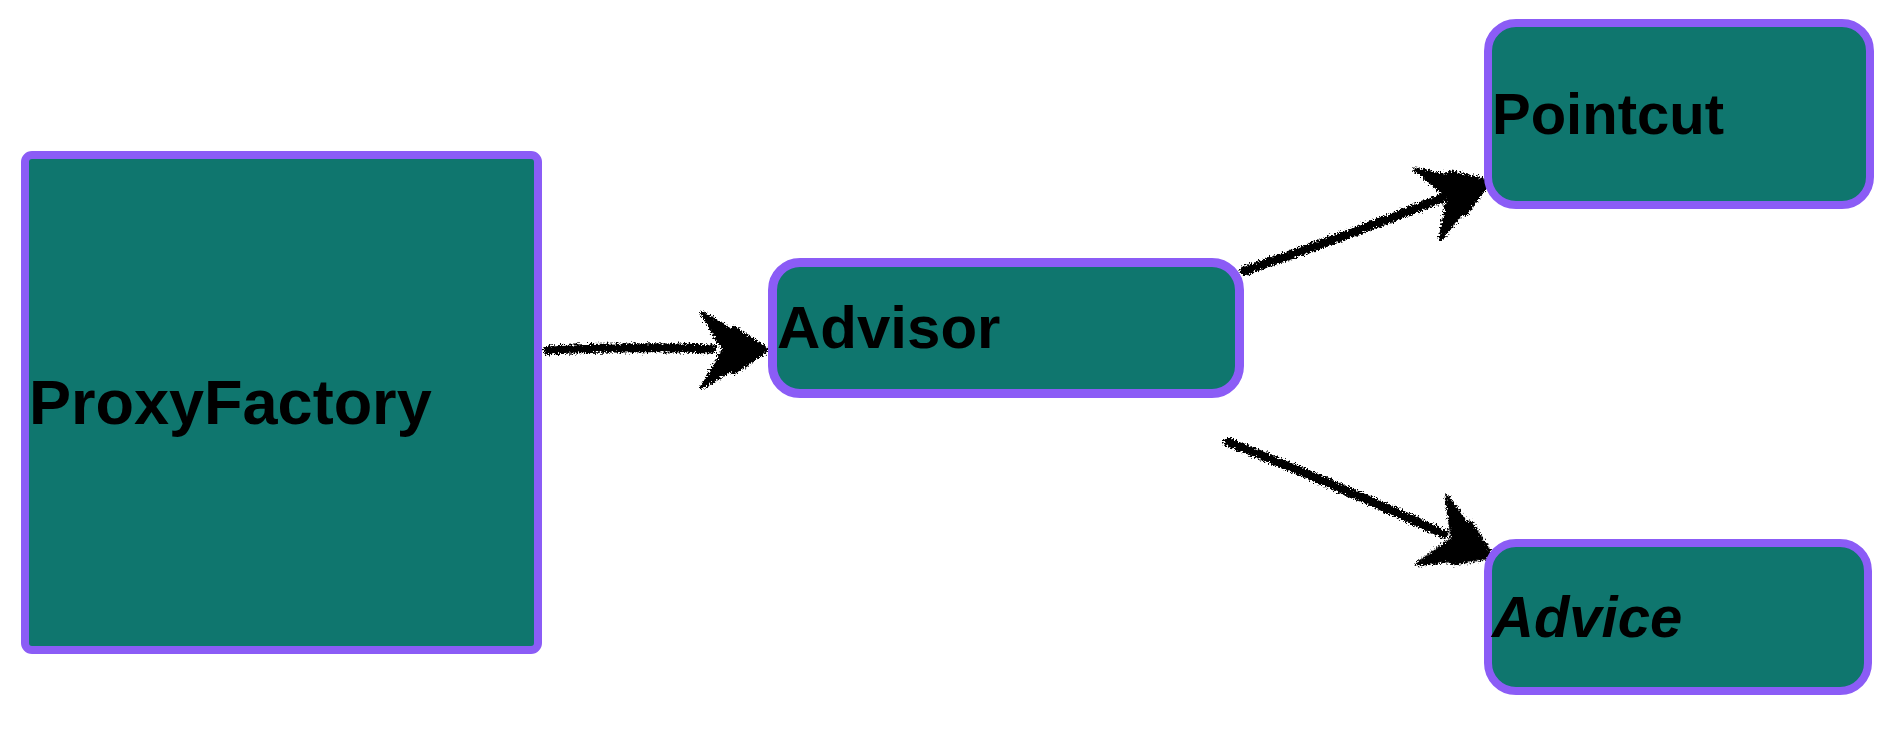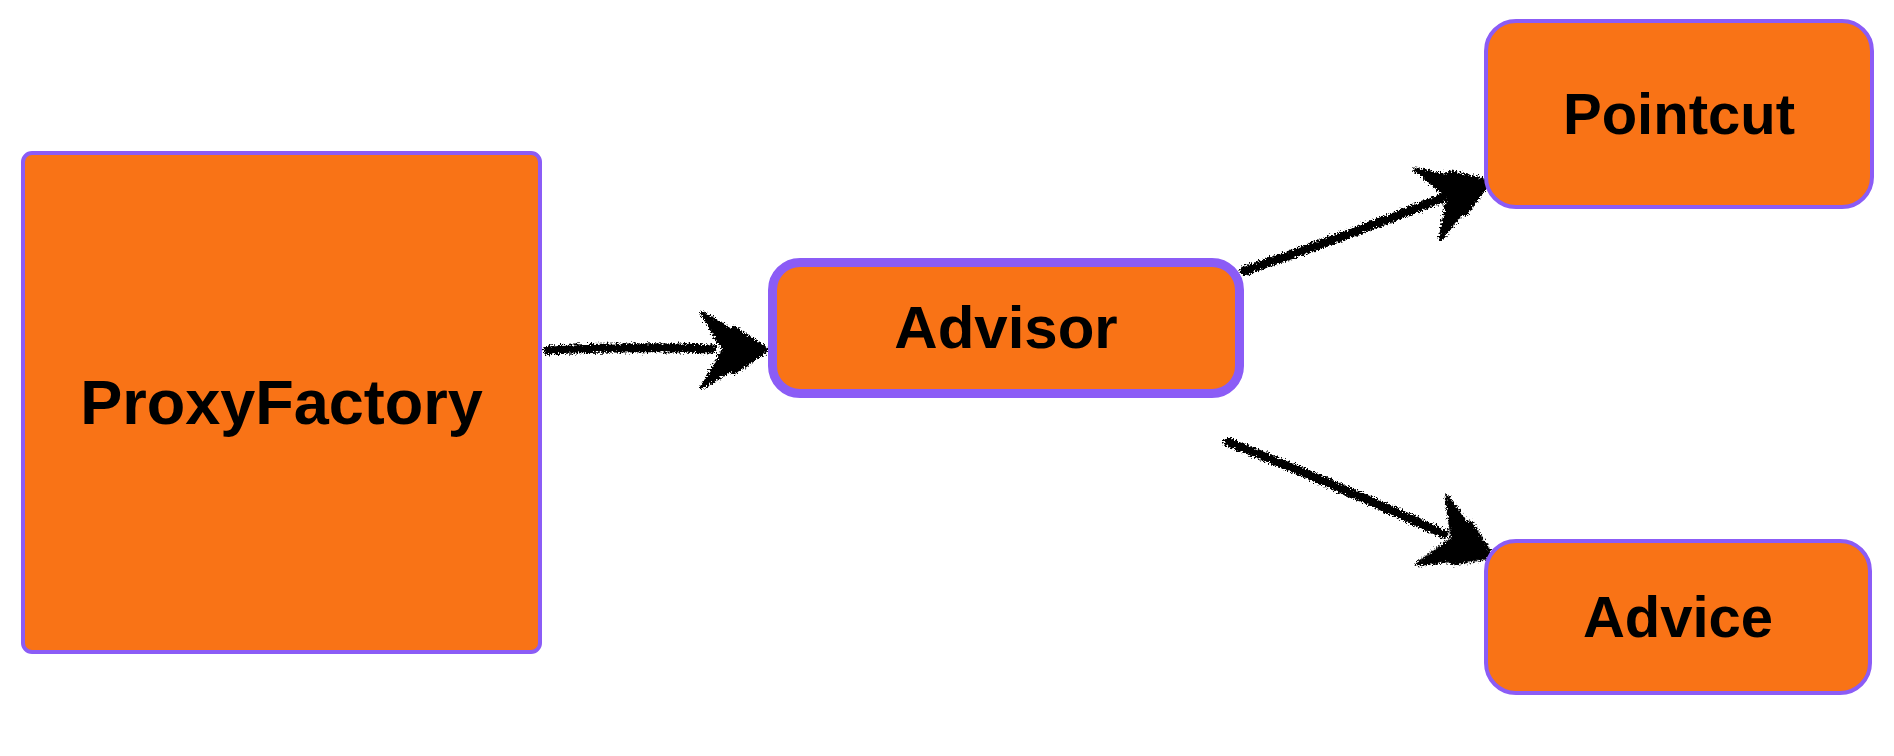--- a/index.html
+++ b/index.html
@@ -7,25 +7,24 @@
     position: relative;
     width: 1894px;
     height: 756px;
     background: #ffffff;
     overflow: hidden;
     font-family: "Liberation Sans", sans-serif;
   }
   .node {
     position: absolute;
     box-sizing: border-box;
-    background: #f97316;
-    border: 4px solid #8b5cf6;
+    background: #0f766e;
+    border: 8px solid #8b5cf6;
     display: flex;
     align-items: center;
-    justify-content: center;
     z-index: 2;
   }
   .node-label {
     font-weight: bold;
     color: #000000;
     letter-spacing: 0px;
     white-space: nowrap;
     line-height: 1;
   }
   .node-proxyfactory {
@@ -39,20 +38,21 @@
   }
   .node-advisor .node-label { font-size: 60px; }
   .node-pointcut {
     left: 1484px; top: 19px; width: 390px; height: 190px;
     border-radius: 32px;
   }
   .node-pointcut .node-label { font-size: 58px; }
   .node-advice {
     left: 1484px; top: 539px; width: 388px; height: 156px;
     border-radius: 32px;
+    font-style: italic;
   }
   .node-advice .node-label { font-size: 58px; }
   .arrows-layer {
     position: absolute;
     left: 0; top: 0;
     width: 1894px;
     height: 756px;
     z-index: 1;
     pointer-events: none;
   }

